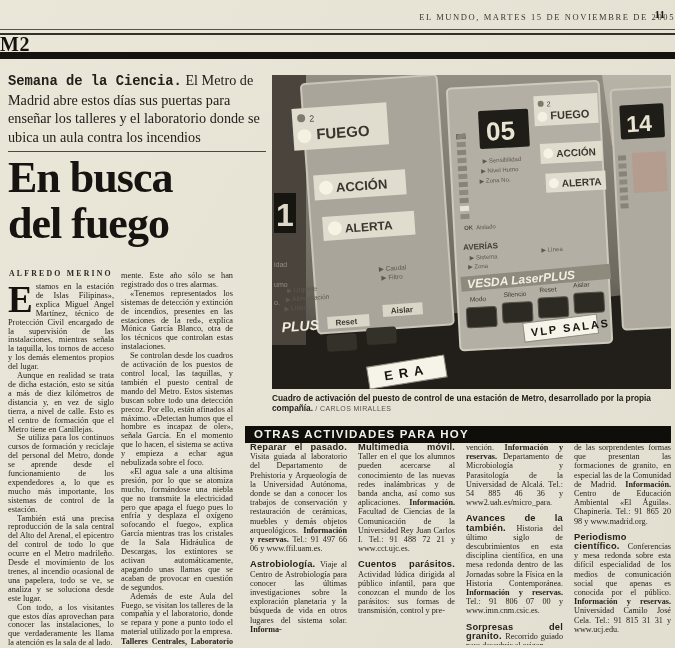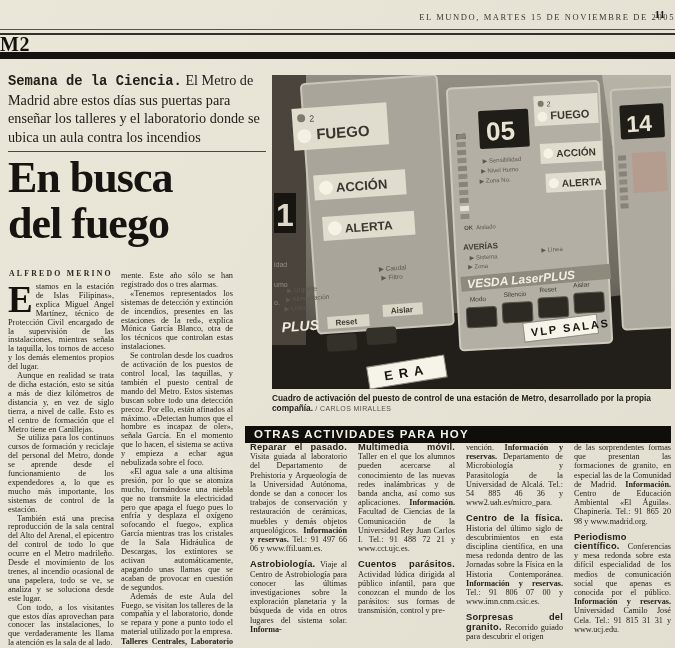--- a/index.html
+++ b/index.html
@@ -211,21 +211,21 @@
     <div class="act-col">
         <p class="para"><span class="h">Reparar el pasado. </span><span>Visita guiada al laboratorio del Departamento de Prehistoria y Arqueología de la Universidad Autónoma, donde se dan a conocer los trabajos de conservación y restauración de cerámicas, muebles y demás objetos arqueológicos. </span><span class="b">Información y reservas.</span><span> Tel.: 91 497 66 06 y www.ffil.uam.es.</span></p>
         <p class="para"><span class="h">Astrobiología. </span><span>Viaje al Centro de Astrobiología para conocer las últimas investigaciones sobre la exploración planetaria y la búsqueda de vida en otros lugares del sistema solar. </span><span class="b">Informa-</span></p>
       </div>
     <div class="act-col">
         <p class="para"><span class="h">Multimedia móvil. </span><span>Taller en el que los alumnos pueden acercarse al conocimiento de las nuevas redes inalámbricas y de banda ancha, así como sus aplicaciones. </span><span class="b">Información.</span><span> Facultad de Ciencias de la Comunicación de la Universidad Rey Juan Carlos I. Tel.: 91 488 72 21 y www.cct.ujc.es.</span></p>
         <p class="para"><span class="h">Cuentos parásitos. </span><span>Actividad lúdica dirigida al público infantil, para que conozcan el mundo de los parásitos: sus formas de transmisión, control y pre-</span></p>
       </div>
     <div class="act-col">
         <p class="para"><span>vención. </span><span class="b">Información y reservas.</span><span> Departamento de Microbiología y Parasitología de la Universidad de Alcalá. Tel.: 54 885 46 36 y www2.uah.es/micro_para.</span></p>
-        <p class="para"><span class="h">Centro de la física. </span><span>Historia del último siglo de descubrimientos en esta disciplina científica, en una mesa redonda dentro de las Jornadas sobre la Física en la Historia Contemporánea. </span><span class="b">Información y reservas.</span><span> Tel.: 91 806 07 00 y www.imn.cnm.csic.es.</span></p>
+        <p class="para"><span class="h">Avances de la también. </span><span>Historia del último siglo de descubrimientos en esta disciplina científica, en una mesa redonda dentro de las Jornadas sobre la Física en la Historia Contemporánea. </span><span class="b">Información y reservas.</span><span> Tel.: 91 806 07 00 y www.imn.cnm.csic.es.</span></p>
         <p class="para"><span class="h">Sorpresas del granito. </span><span>Recorrido guiado para descubrir el origen</span></p>
       </div>
     <div class="act-col">
         <p class="para"><span>de las sorprendentes formas que presentan las formaciones de granito, en especial las de la Comunidad de Madrid. </span><span class="b">Información.</span><span> Centro de Educación Ambiental «El Águila». Chapinería. Tel.: 91 865 20 98 y www.madrid.org.</span></p>
         <p class="para"><span class="h">Periodismo científico. </span><span>Conferencias y mesa redonda sobre esta difícil especialidad de los medios de comunicación social que apenas es conocida por el público. </span><span class="b">Información y reservas.</span><span> Universidad Camilo José Cela. Tel.: 91 815 31 31 y www.ucj.edu.</span></p>
       </div>
   </div>
 
 </div>
 

